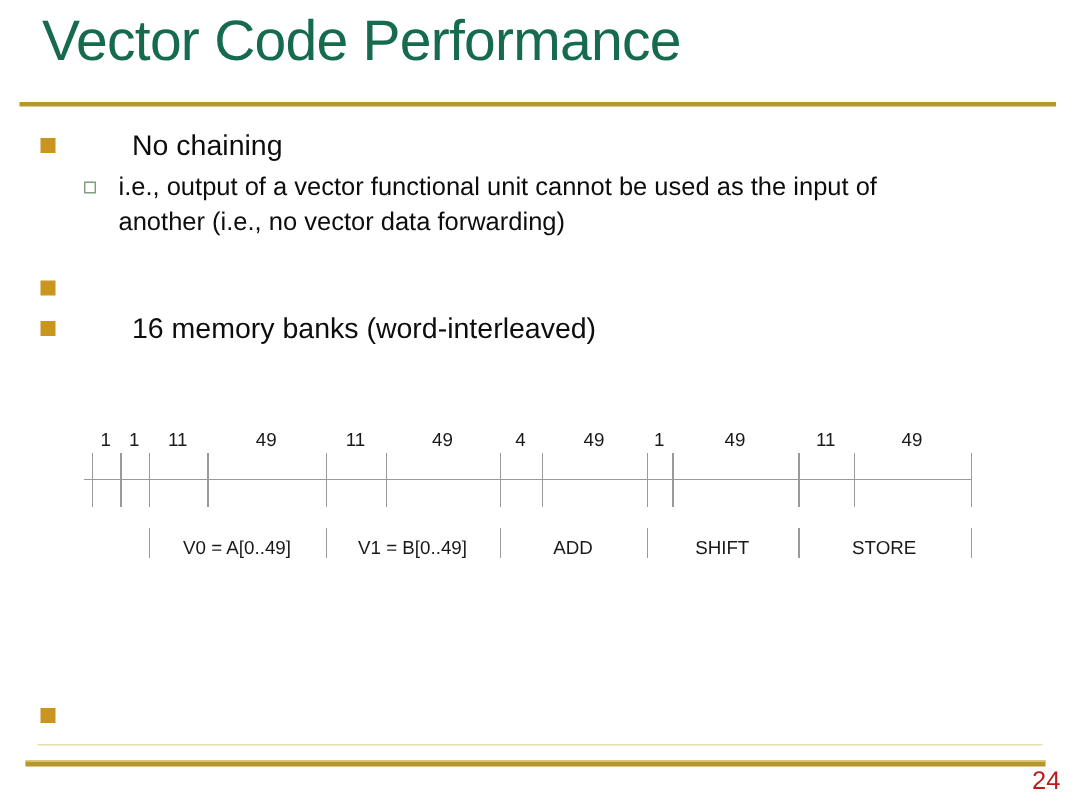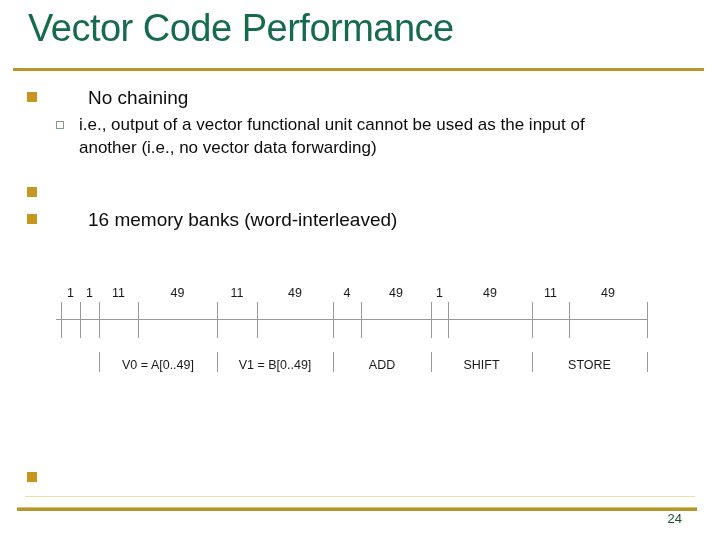--- a/index.html
+++ b/index.html
@@ -29,21 +29,21 @@
   .diagram{
     position:absolute;left:0;top:270px;width:720px;height:110px;
   }
   .footer-thin{
     position:absolute;left:25px;top:496px;width:670px;height:1px;background:#EADFA8;
   }
   .footer-thick{
     position:absolute;left:17px;top:507px;width:680px;height:3px;background:#B6962F;border-top:1px solid #D9C268;
   }
   .page-num{
-    position:absolute;right:38px;top:511px;font-size:13px;color:#14532d;
+    position:absolute;right:13px;top:511px;font-size:17px;color:#b91c1c;
   }
 </style>
 </head>
 <body>
 
 <div class="slide">
 
   <div class="title">Vector Code Performance</div>
   <div class="title-rule"></div>
 

